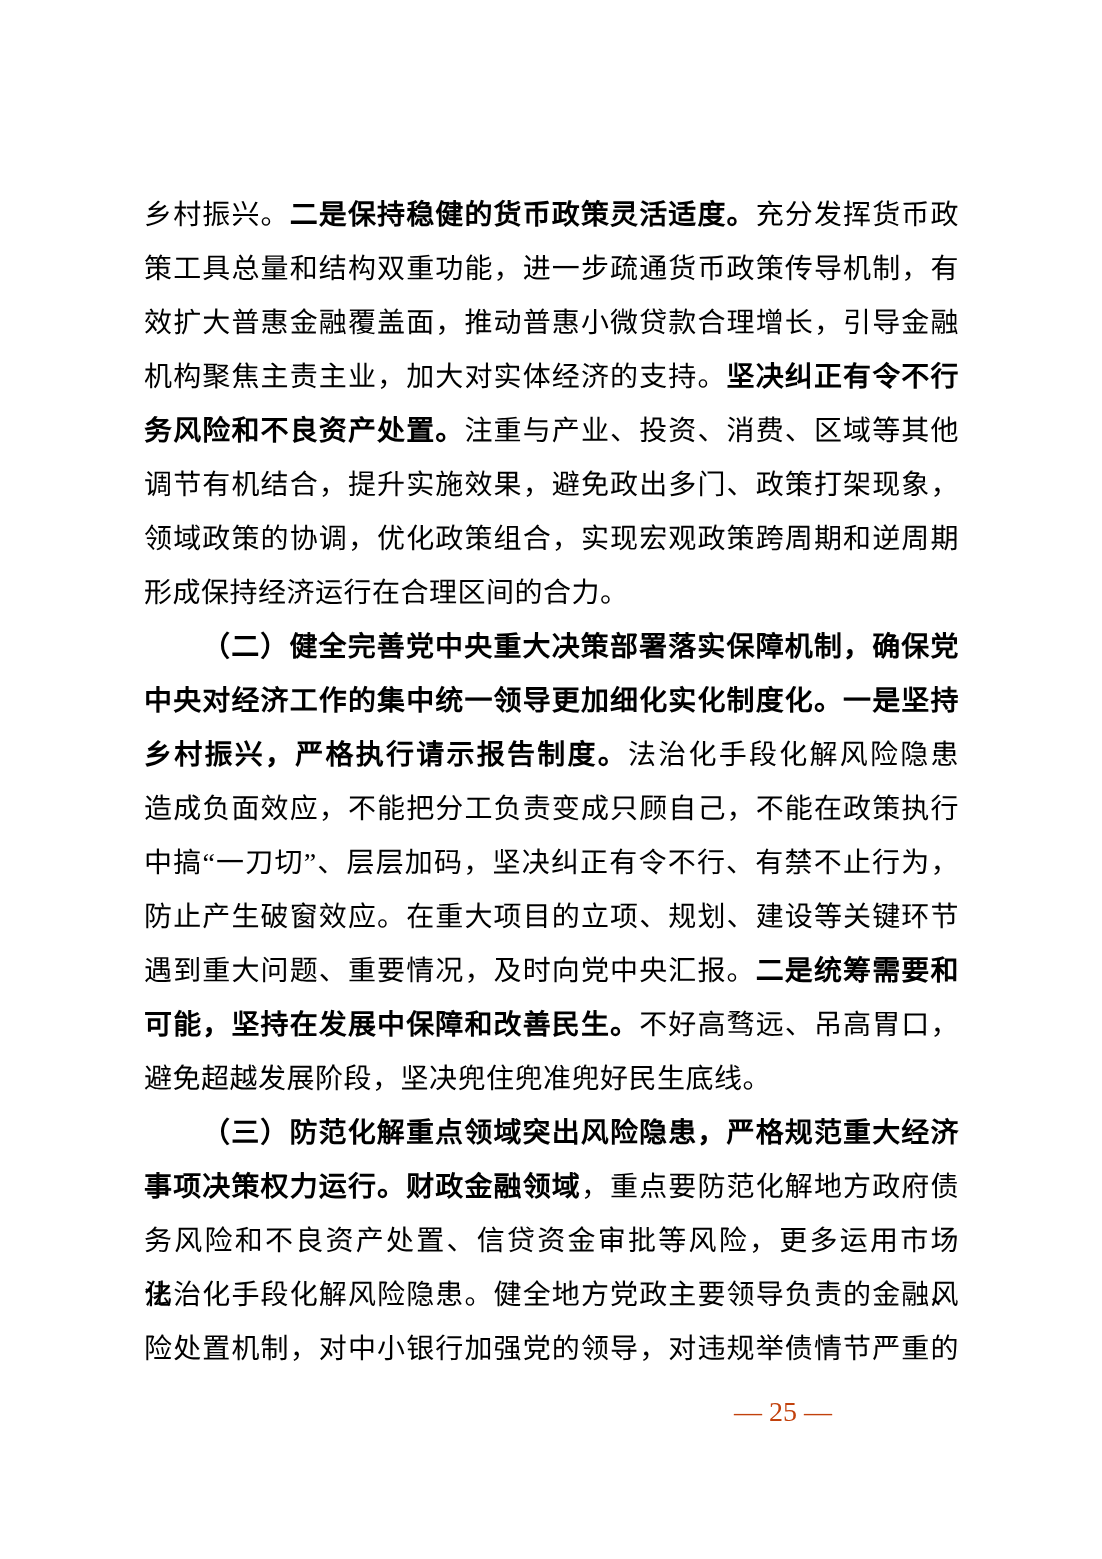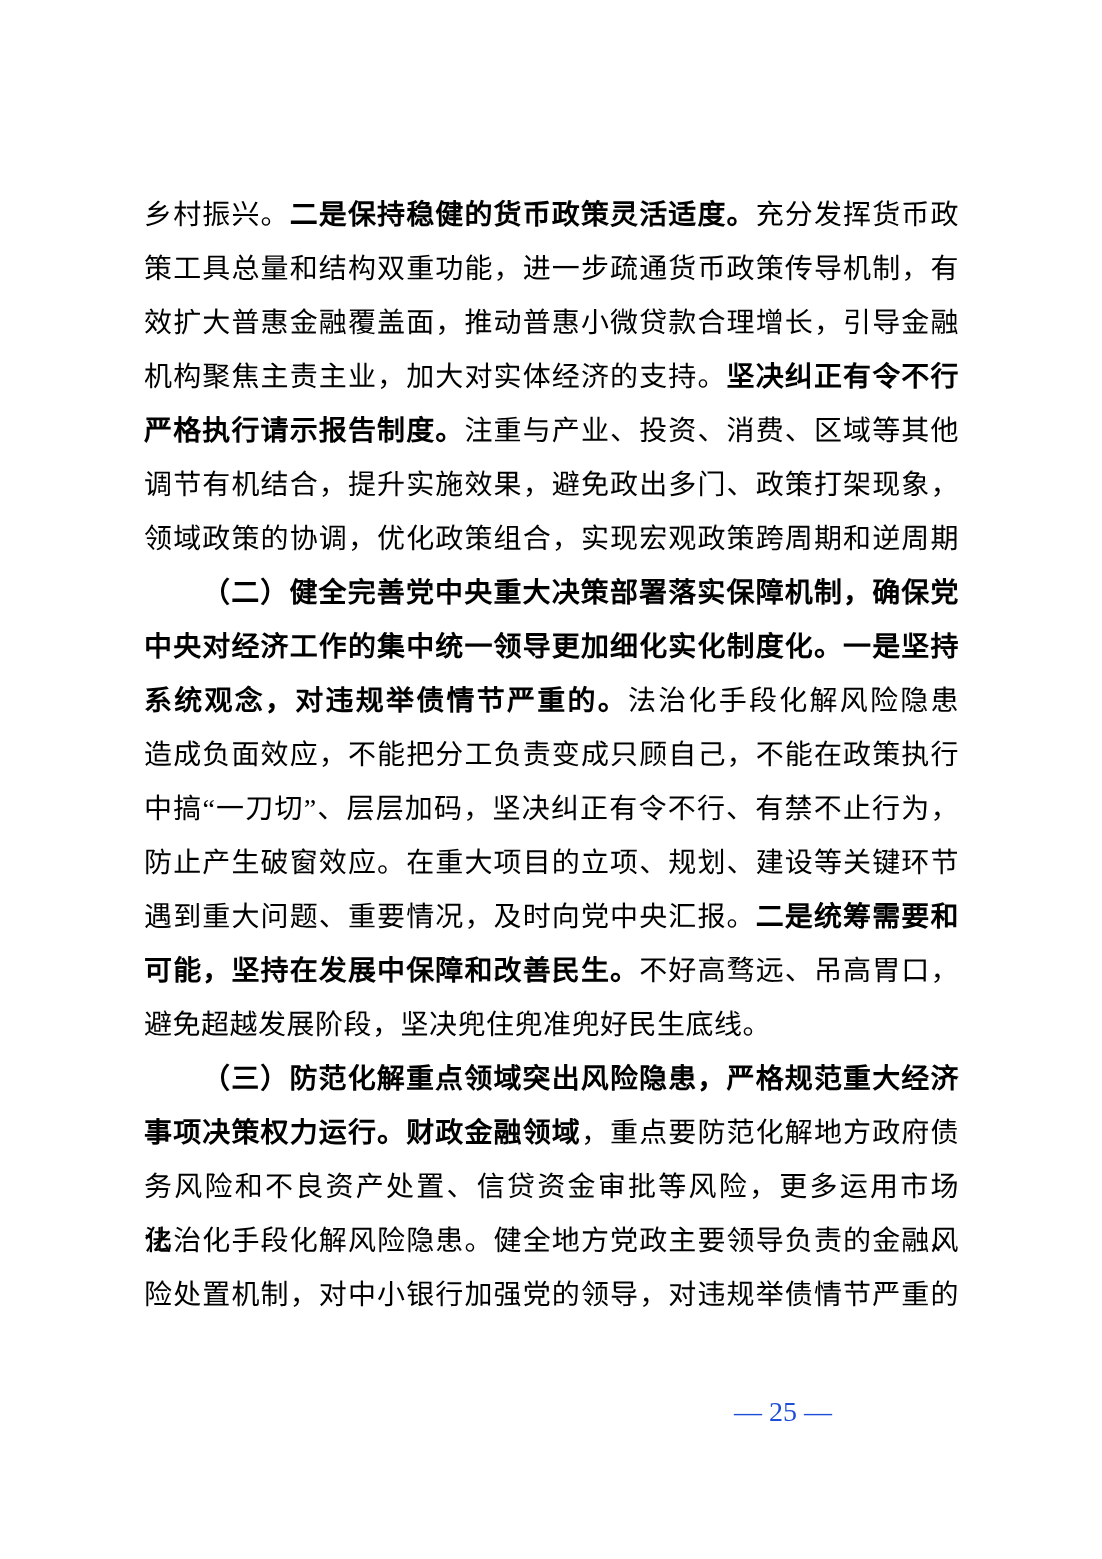--- a/index.html
+++ b/index.html
@@ -49,38 +49,39 @@
     font-family: "Liberation Sans", sans-serif;
     font-weight: 700;
   }
   .page-number {
     position: absolute;
     top: 1392px;
     right: 146px;
     font-size: 28px;
     line-height: 40px;
     font-family: "Liberation Serif", serif;
-    color: #1d4ed8;
+    color: #c2410c;
   }
 </style>
 </head>
 <body>
 
 <div class="page">
   <div class="text-block" id="text-block">
       <div class="line"><span class="run-body">乡村振兴。</span><span class="run-bold">二是保持稳健的货币政策灵活适度。</span><span class="run-body">充分发挥货币政</span></div>
       <div class="line"><span class="run-body">策工具总量和结构双重功能，进一步疏通货币政策传导机制，有</span></div>
       <div class="line"><span class="run-body">效扩大普惠金融覆盖面，推动普惠小微贷款合理增长，引导金融</span></div>
       <div class="line"><span class="run-body">机构聚焦主责主业，加大对实体经济的支持。</span><span class="run-bold">坚决纠正有令不行</span></div>
-      <div class="line"><span class="run-bold">严格执行请示报告制度。</span><span class="run-body">注重与产业、投资、消费、区域等其他</span></div>
+      <div class="line"><span class="run-bold">务风险和不良资产处置。</span><span class="run-body">注重与产业、投资、消费、区域等其他</span></div>
       <div class="line"><span class="run-body">调节有机结合，提升实施效果，避免政出多门、政策打架现象，</span></div>
       <div class="line"><span class="run-body">领域政策的协调，优化政策组合，实现宏观政策跨周期和逆周期</span></div>
+      <div class="line para-end"><span class="run-body">形成保持经济运行在合理区间的合力。</span></div>
       <div class="line para-start"><span class="run-kai">（二）健全完善党中央重大决策部署落实保障机制，确保党</span></div>
       <div class="line"><span class="run-kai">中央对经济工作的集中统一领导更加细化实化制度化。</span><span class="run-bold">一是坚持</span></div>
-      <div class="line"><span class="run-bold">系统观念，对违规举债情节严重的。</span><span class="run-body">法治化手段化解风险隐患</span></div>
+      <div class="line"><span class="run-bold">乡村振兴，严格执行请示报告制度。</span><span class="run-body">法治化手段化解风险隐患</span></div>
       <div class="line"><span class="run-body">造成负面效应，不能把分工负责变成只顾自己，不能在政策执行</span></div>
       <div class="line"><span class="run-body">中搞“一刀切”、层层加码，坚决纠正有令不行、有禁不止行为，</span></div>
       <div class="line"><span class="run-body">防止产生破窗效应。在重大项目的立项、规划、建设等关键环节</span></div>
       <div class="line"><span class="run-body">遇到重大问题、重要情况，及时向党中央汇报。</span><span class="run-bold">二是统筹需要和</span></div>
       <div class="line"><span class="run-bold">可能，坚持在发展中保障和改善民生。</span><span class="run-body">不好高骛远、吊高胃口，</span></div>
       <div class="line para-end"><span class="run-body">避免超越发展阶段，坚决兜住兜准兜好民生底线。</span></div>
       <div class="line para-start"><span class="run-kai">（三）防范化解重点领域突出风险隐患，严格规范重大经济</span></div>
       <div class="line"><span class="run-kai">事项决策权力运行。</span><span class="run-bold">财政金融领域</span><span class="run-body">，重点要防范化解地方政府债</span></div>
       <div class="line"><span class="run-body">务风险和不良资产处置、信贷资金审批等风险，更多运用市场化、</span></div>
       <div class="line"><span class="run-body">法治化手段化解风险隐患。健全地方党政主要领导负责的金融风</span></div>

